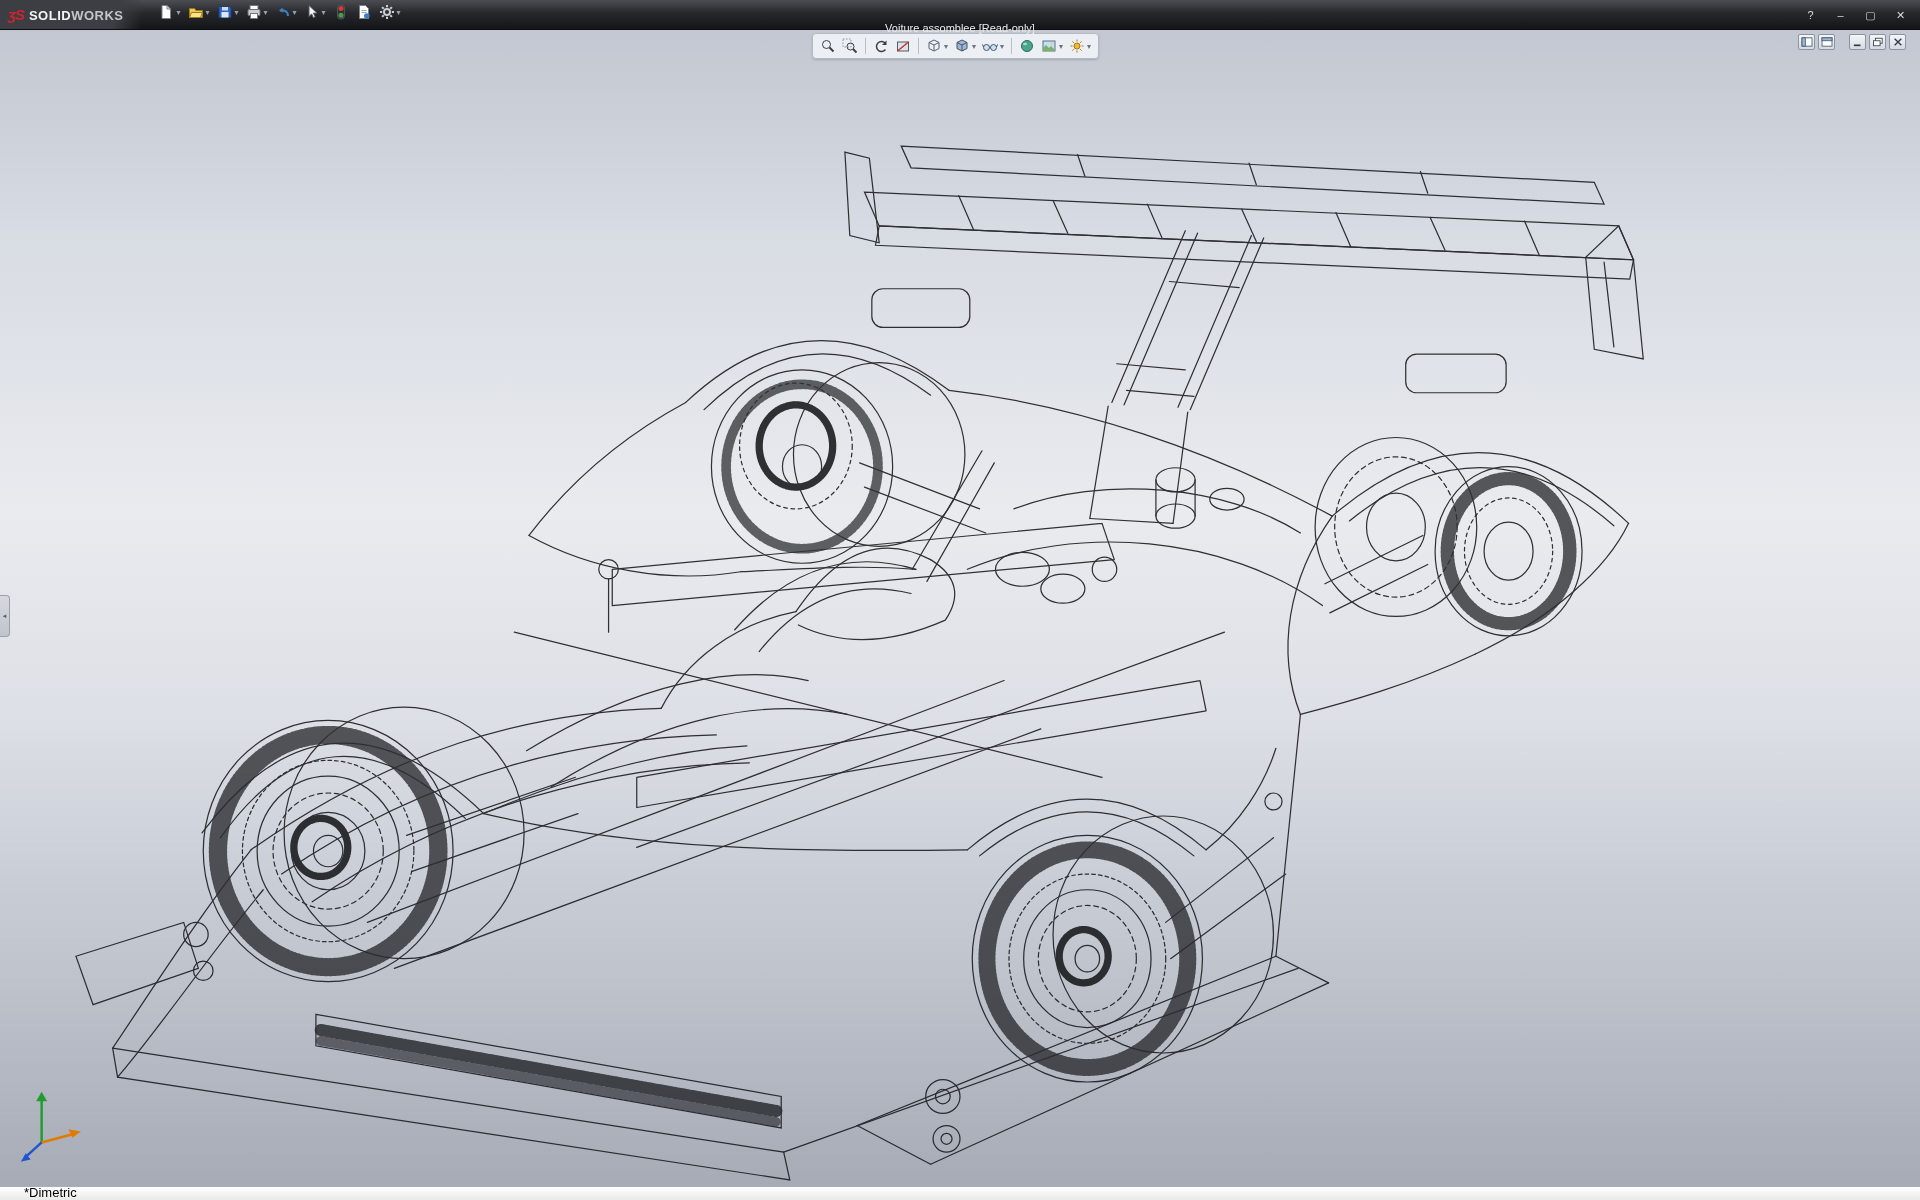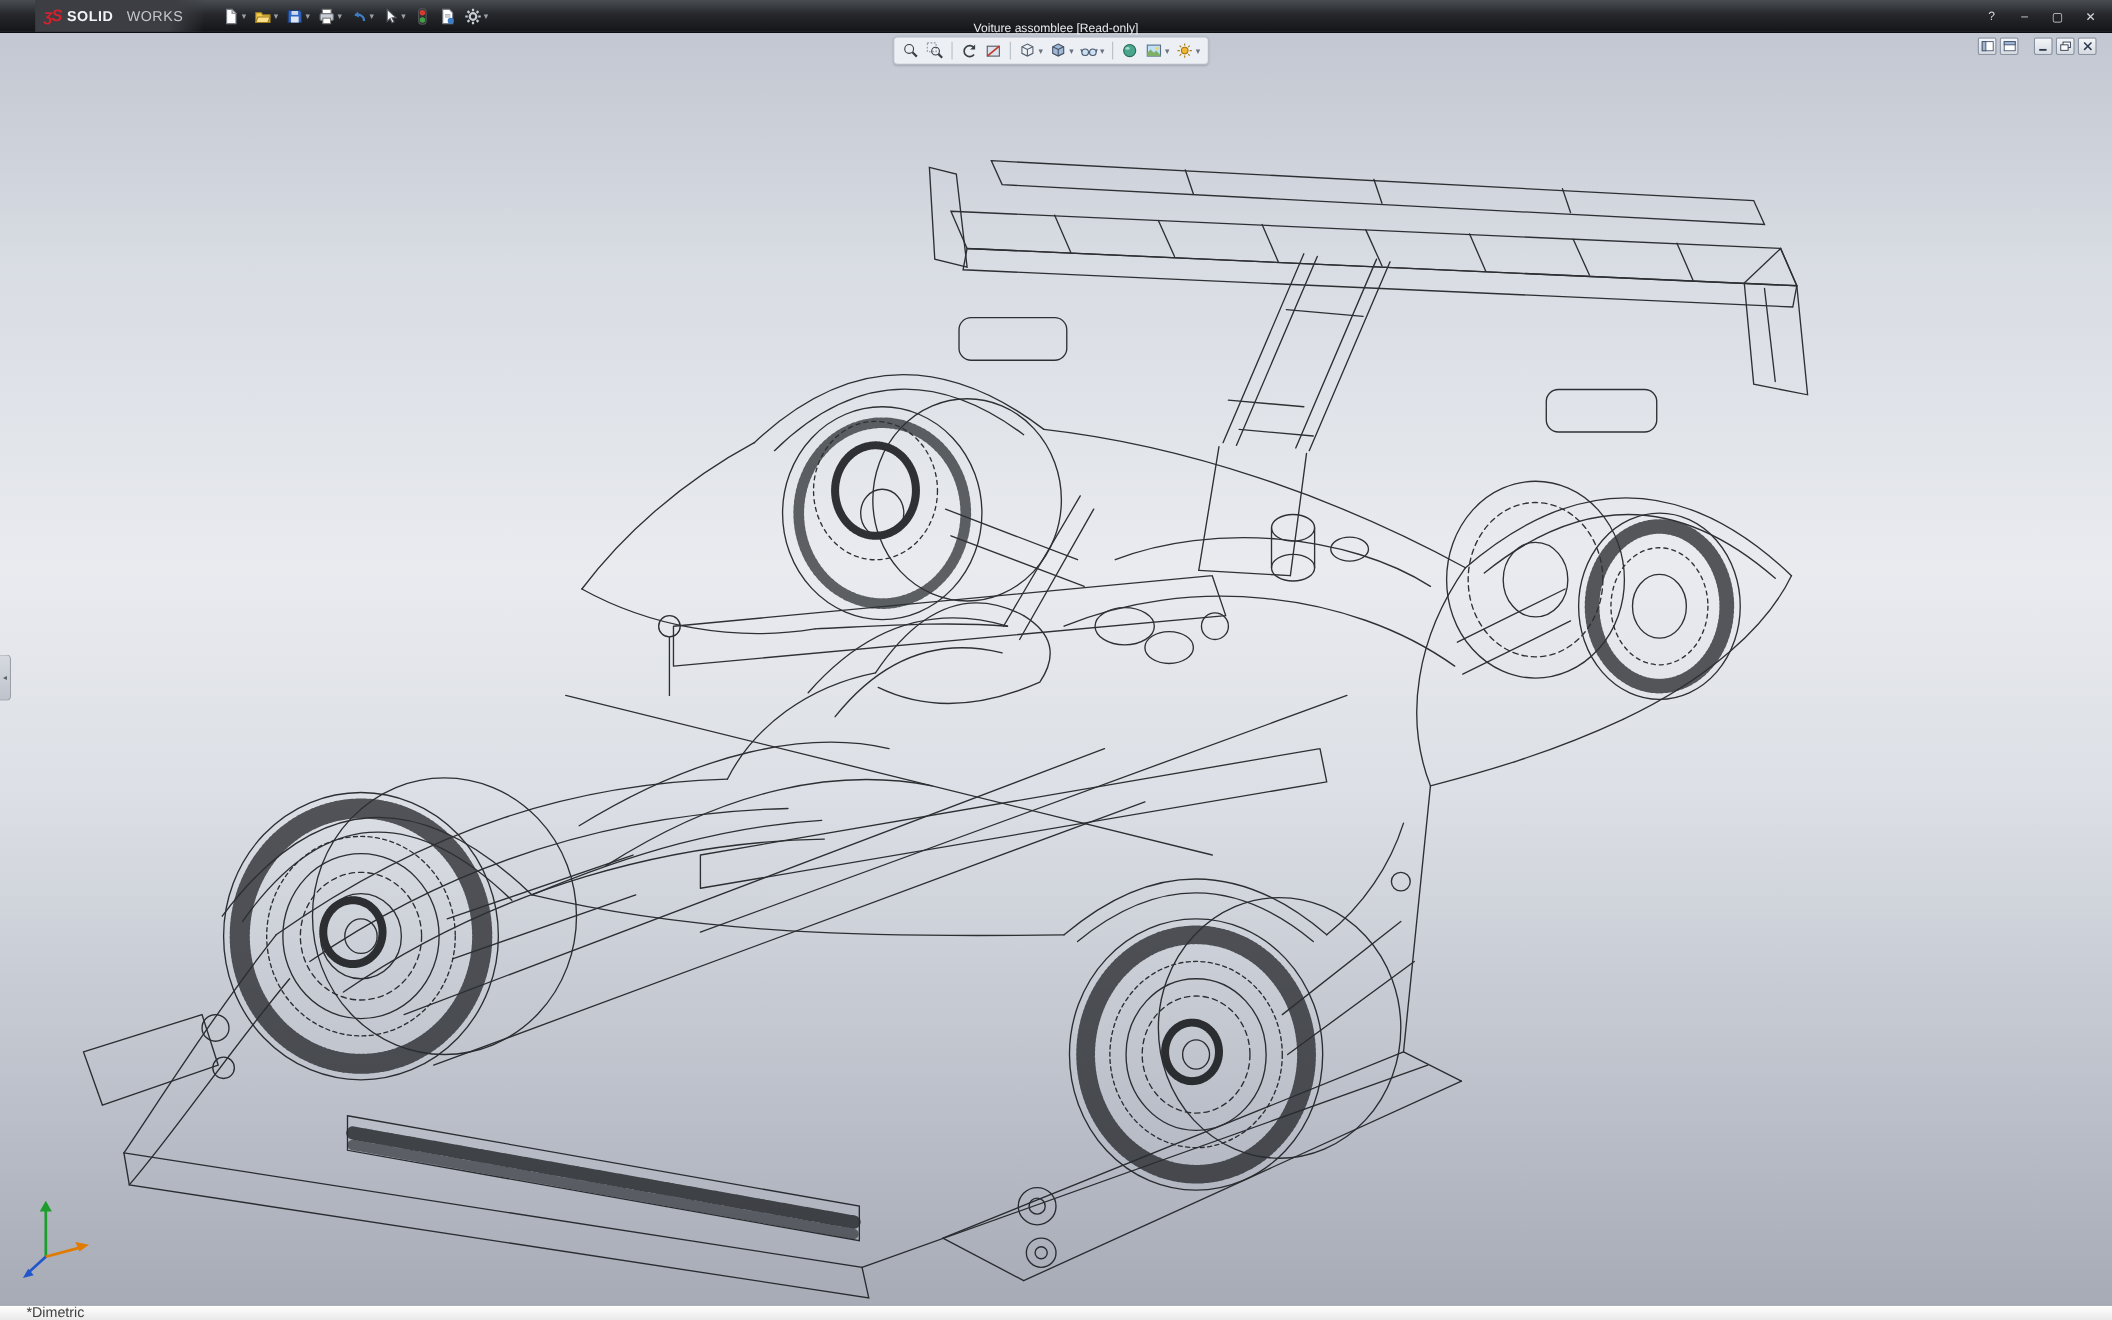--- a/index.html
+++ b/index.html
@@ -3,29 +3,28 @@
 <meta charset="utf-8">
 <style>
   * { margin:0; padding:0; box-sizing:border-box; }
   html,body { width:1920px; height:1200px; overflow:hidden; font-family:"Liberation Sans", sans-serif; }
   .app { position:relative; width:1920px; height:1200px; background:#9aa0aa; }
 
   
   .titlebar {
     position:absolute; top:0; left:0; width:1920px; height:30px;
     background:linear-gradient(#4a4d52, #26282c 45%, #141518);
-    display:flex; align-items:center; z-index:30;
+    display:flex; align-items:flex-start; z-index:30;
     border-bottom:1px solid #0c0d0f;
-    padding-left:32px;
   }
   .logo { display:flex; align-items:center; gap:5px; padding:0 18px 0 8px; height:100%;
           background:linear-gradient(100deg, #3c3e43 80%, rgba(60,62,67,0) 100%); }
   .logo-mark { color:#d2222e; font-weight:bold; font-style:italic; font-size:15px; letter-spacing:-1px; }
   .logo-solid { color:#f2f3f5; font-weight:bold; font-size:13px; letter-spacing:.5px;margin-top:10px; }
-  .logo-works { color:#c2c6cc; font-weight:normal; font-size:13px; letter-spacing:.5px;margin-left:12px; }
+  .logo-works { color:#c2c6cc; font-weight:bold; font-size:13px; letter-spacing:.5px; }
   .tb-group { display:flex; align-items:center; margin-left:14px; gap:1px; }
   .tb-btn { display:flex; align-items:center; height:24px; padding:0 3px; border-radius:3px; cursor:default; }
   .dd { font-size:8px; color:#9aa0ab; margin-left:2px; }
   .win-title {
     position:absolute; left:50%; transform:translateX(-50%);
     color:#e9ebee; font-size:11px; white-space:nowrap;margin-top:22px;
   }
   .win-controls { position:absolute; right:6px; top:0; height:30px; display:flex; align-items:center; gap:3px; }
   .win-btn { width:27px; height:19px; display:flex; align-items:center; justify-content:center;
              color:#d4d8dd; font-size:11px; border-radius:2px; }
@@ -61,21 +60,21 @@
   .panel-tab {
     position:absolute; left:0; top:565px; width:10px; height:42px;
     background:linear-gradient(#d6dae0,#bfc4cc); border:1px solid #9aa0a8; border-left:none;
     border-radius:0 4px 4px 0; display:flex; align-items:center; justify-content:center;
     font-size:7px; color:#555b63;
   }
 
   
   .view-label {
     position:absolute; left:24px; bottom:0px; z-index:20;
-    font-size:13px; color:#404040;
+    font-size:13px; color:#000000;
   }
 
   
   .statusbar {
     position:absolute; bottom:0; left:0; width:1920px; height:14px;
     background:linear-gradient(#ffffff,#e9e9e9); border-top:1px solid #a8adb5; z-index:10;
   }
 </style>
 </head>
 <body>

